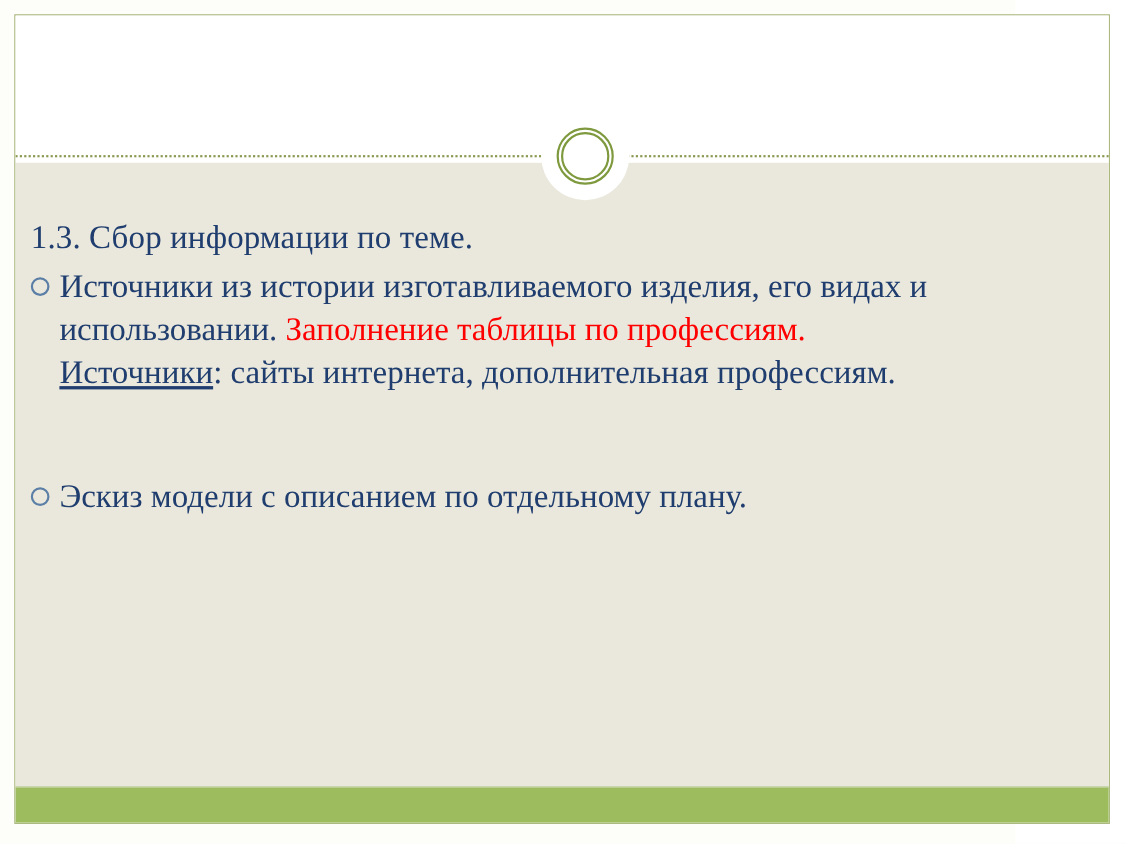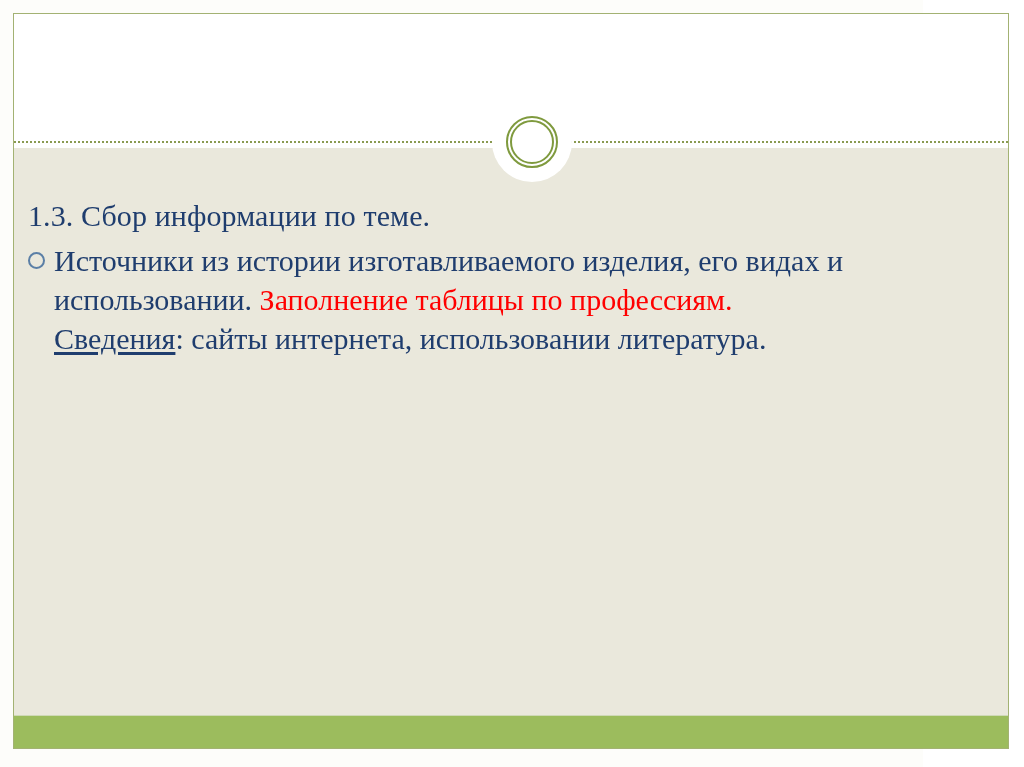--- a/index.html
+++ b/index.html
@@ -174,25 +174,29 @@
       <span class="ring-outer"></span>
       <span class="ring-inner"></span>
     </div>
 
     <div id="content">
 
       <p class="heading-line">1.3. Сбор информации по теме.</p>
 
       <div class="bullet-item">
         <span class="bullet-marker"></span>
-        <span class="bullet-text"><span>Источники из истории изготавливаемого изделия, его видах и использовании. </span><span class="txt-red">Заполнение таблицы по профессиям. </span><span class="txt-underline">Сведения</span><span>: сайты интернета, использовании литература.</span></span>
+        <span class="bullet-text"><span>Источники из истории изготавливаемого изделия, его видах и использовании. </span><span class="txt-red">Заполнение таблицы по профессиям. </span><span class="txt-underline">Источники</span><span>: сайты интернета, дополнительная профессиям.</span></span>
       </div>
 
       <div class="gap-block"></div>
 
 
+      <div class="bullet-item">
+        <span class="bullet-marker"></span>
+        <span class="bullet-text">Эскиз модели с описанием по отдельному плану.</span>
+      </div>
 
     </div>
 
     <div id="footer-bar"></div>
 
   </div>
 </div>
 
 </body></html>

